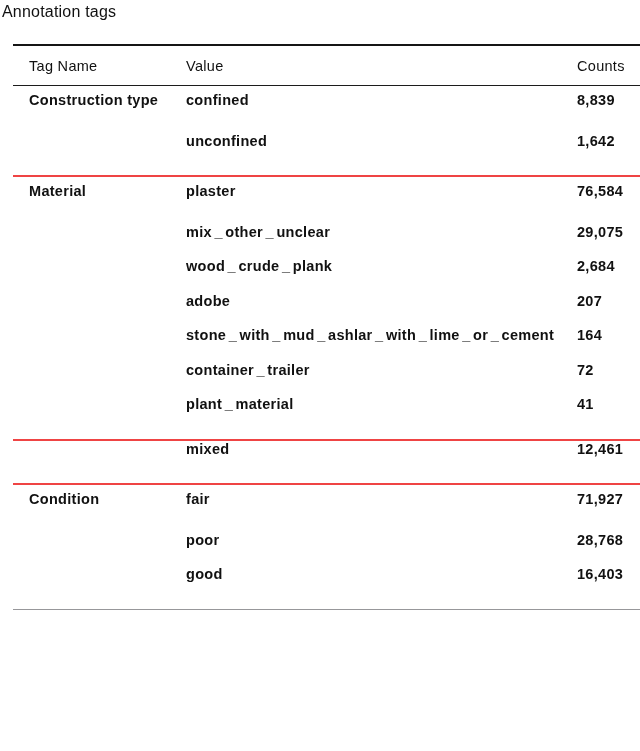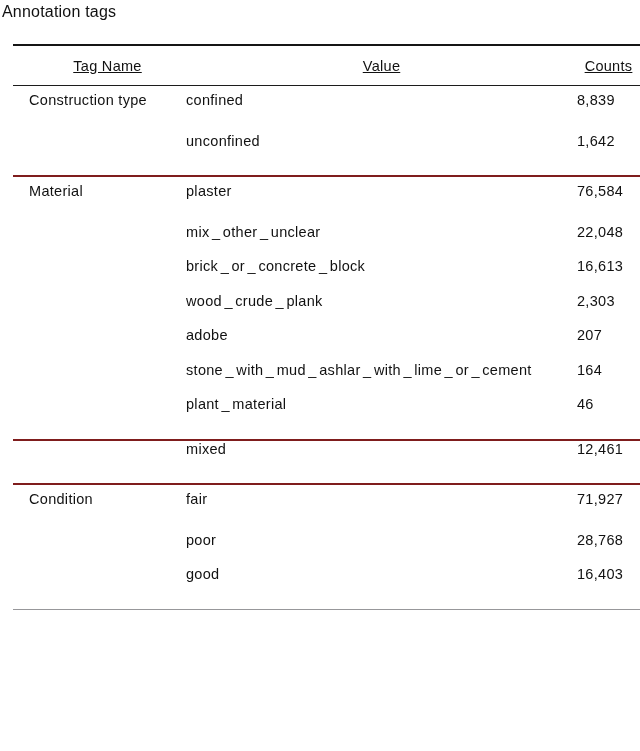--- a/index.html
+++ b/index.html
@@ -31,41 +31,41 @@
     font-size: 14.5px;
     letter-spacing: 0.3px;
     border-top: 2.5px solid #151515;
   }
   col.c-tag   { width: 173px; }
   col.c-value { width: 391px; }
   col.c-count { width: 63px; }
 
   thead th {
     font-weight: 400;
-    text-align: center;
+    text-align: left;
     height: 39px;
     vertical-align: middle;
     padding: 0;
     border-bottom: 1.5px solid #1c1c1c;
     white-space: nowrap;
-    text-decoration: underline;
   }
   th.tagcol, td.tagcol { padding-left: 16px; }
 
   tbody td {
     height: 34.5px;
     vertical-align: top;
     line-height: 17px;
     padding: 0;
     white-space: nowrap;
     overflow: hidden;
+    font-weight: bold;
   }
   tbody tr.gfirst td { padding-top: 6px; height: 40.5px; }
   tbody tr.glast  td { padding-bottom: 4px; height: 38.5px; }
-  tbody.group tr.glast td { border-bottom: 2px solid #7f1d1d; }
+  tbody.group tr.glast td { border-bottom: 2px solid #ef4444; }
   tbody.group:last-child tr.glast td { border-bottom: 1.6px solid #97979a; }
 
   .us { padding: 0 2.5px; }
 </style>
 </head>
 <body>
 
 <div class="page">
 
   <div class="caption">Annotation tags</div>
@@ -100,46 +100,46 @@
 
     <tbody class="group">
       <tr class="gfirst">
         <td class="tagcol">Material</td>
         <td>plaster</td>
         <td>76,584</td>
       </tr>
       <tr>
         <td class="tagcol"></td>
         <td>mix<span class="us">_</span>other<span class="us">_</span>unclear</td>
-        <td>22,048</td>
-      </tr>
-      <tr>
-        <td class="tagcol"></td>
-        <td>brick<span class="us">_</span>or<span class="us">_</span>concrete<span class="us">_</span>block</td>
-        <td>16,613</td>
+        <td>29,075</td>
       </tr>
       <tr>
         <td class="tagcol"></td>
         <td>wood<span class="us">_</span>crude<span class="us">_</span>plank</td>
-        <td>2,303</td>
+        <td>2,684</td>
       </tr>
       <tr>
         <td class="tagcol"></td>
         <td>adobe</td>
         <td>207</td>
       </tr>
       <tr>
         <td class="tagcol"></td>
         <td>stone<span class="us">_</span>with<span class="us">_</span>mud<span class="us">_</span>ashlar<span class="us">_</span>with<span class="us">_</span>lime<span class="us">_</span>or<span class="us">_</span>cement</td>
         <td>164</td>
       </tr>
+      <tr>
+        <td class="tagcol"></td>
+        <td>container<span class="us">_</span>trailer</td>
+        <td>72</td>
+      </tr>
       <tr class="glast">
         <td class="tagcol"></td>
         <td>plant<span class="us">_</span>material</td>
-        <td>46</td>
+        <td>41</td>
       </tr>
     </tbody>
 
     <tbody class="group">
       <tr class="glast">
         <td class="tagcol"></td>
         <td>mixed</td>
         <td>12,461</td>
       </tr>
     </tbody>

